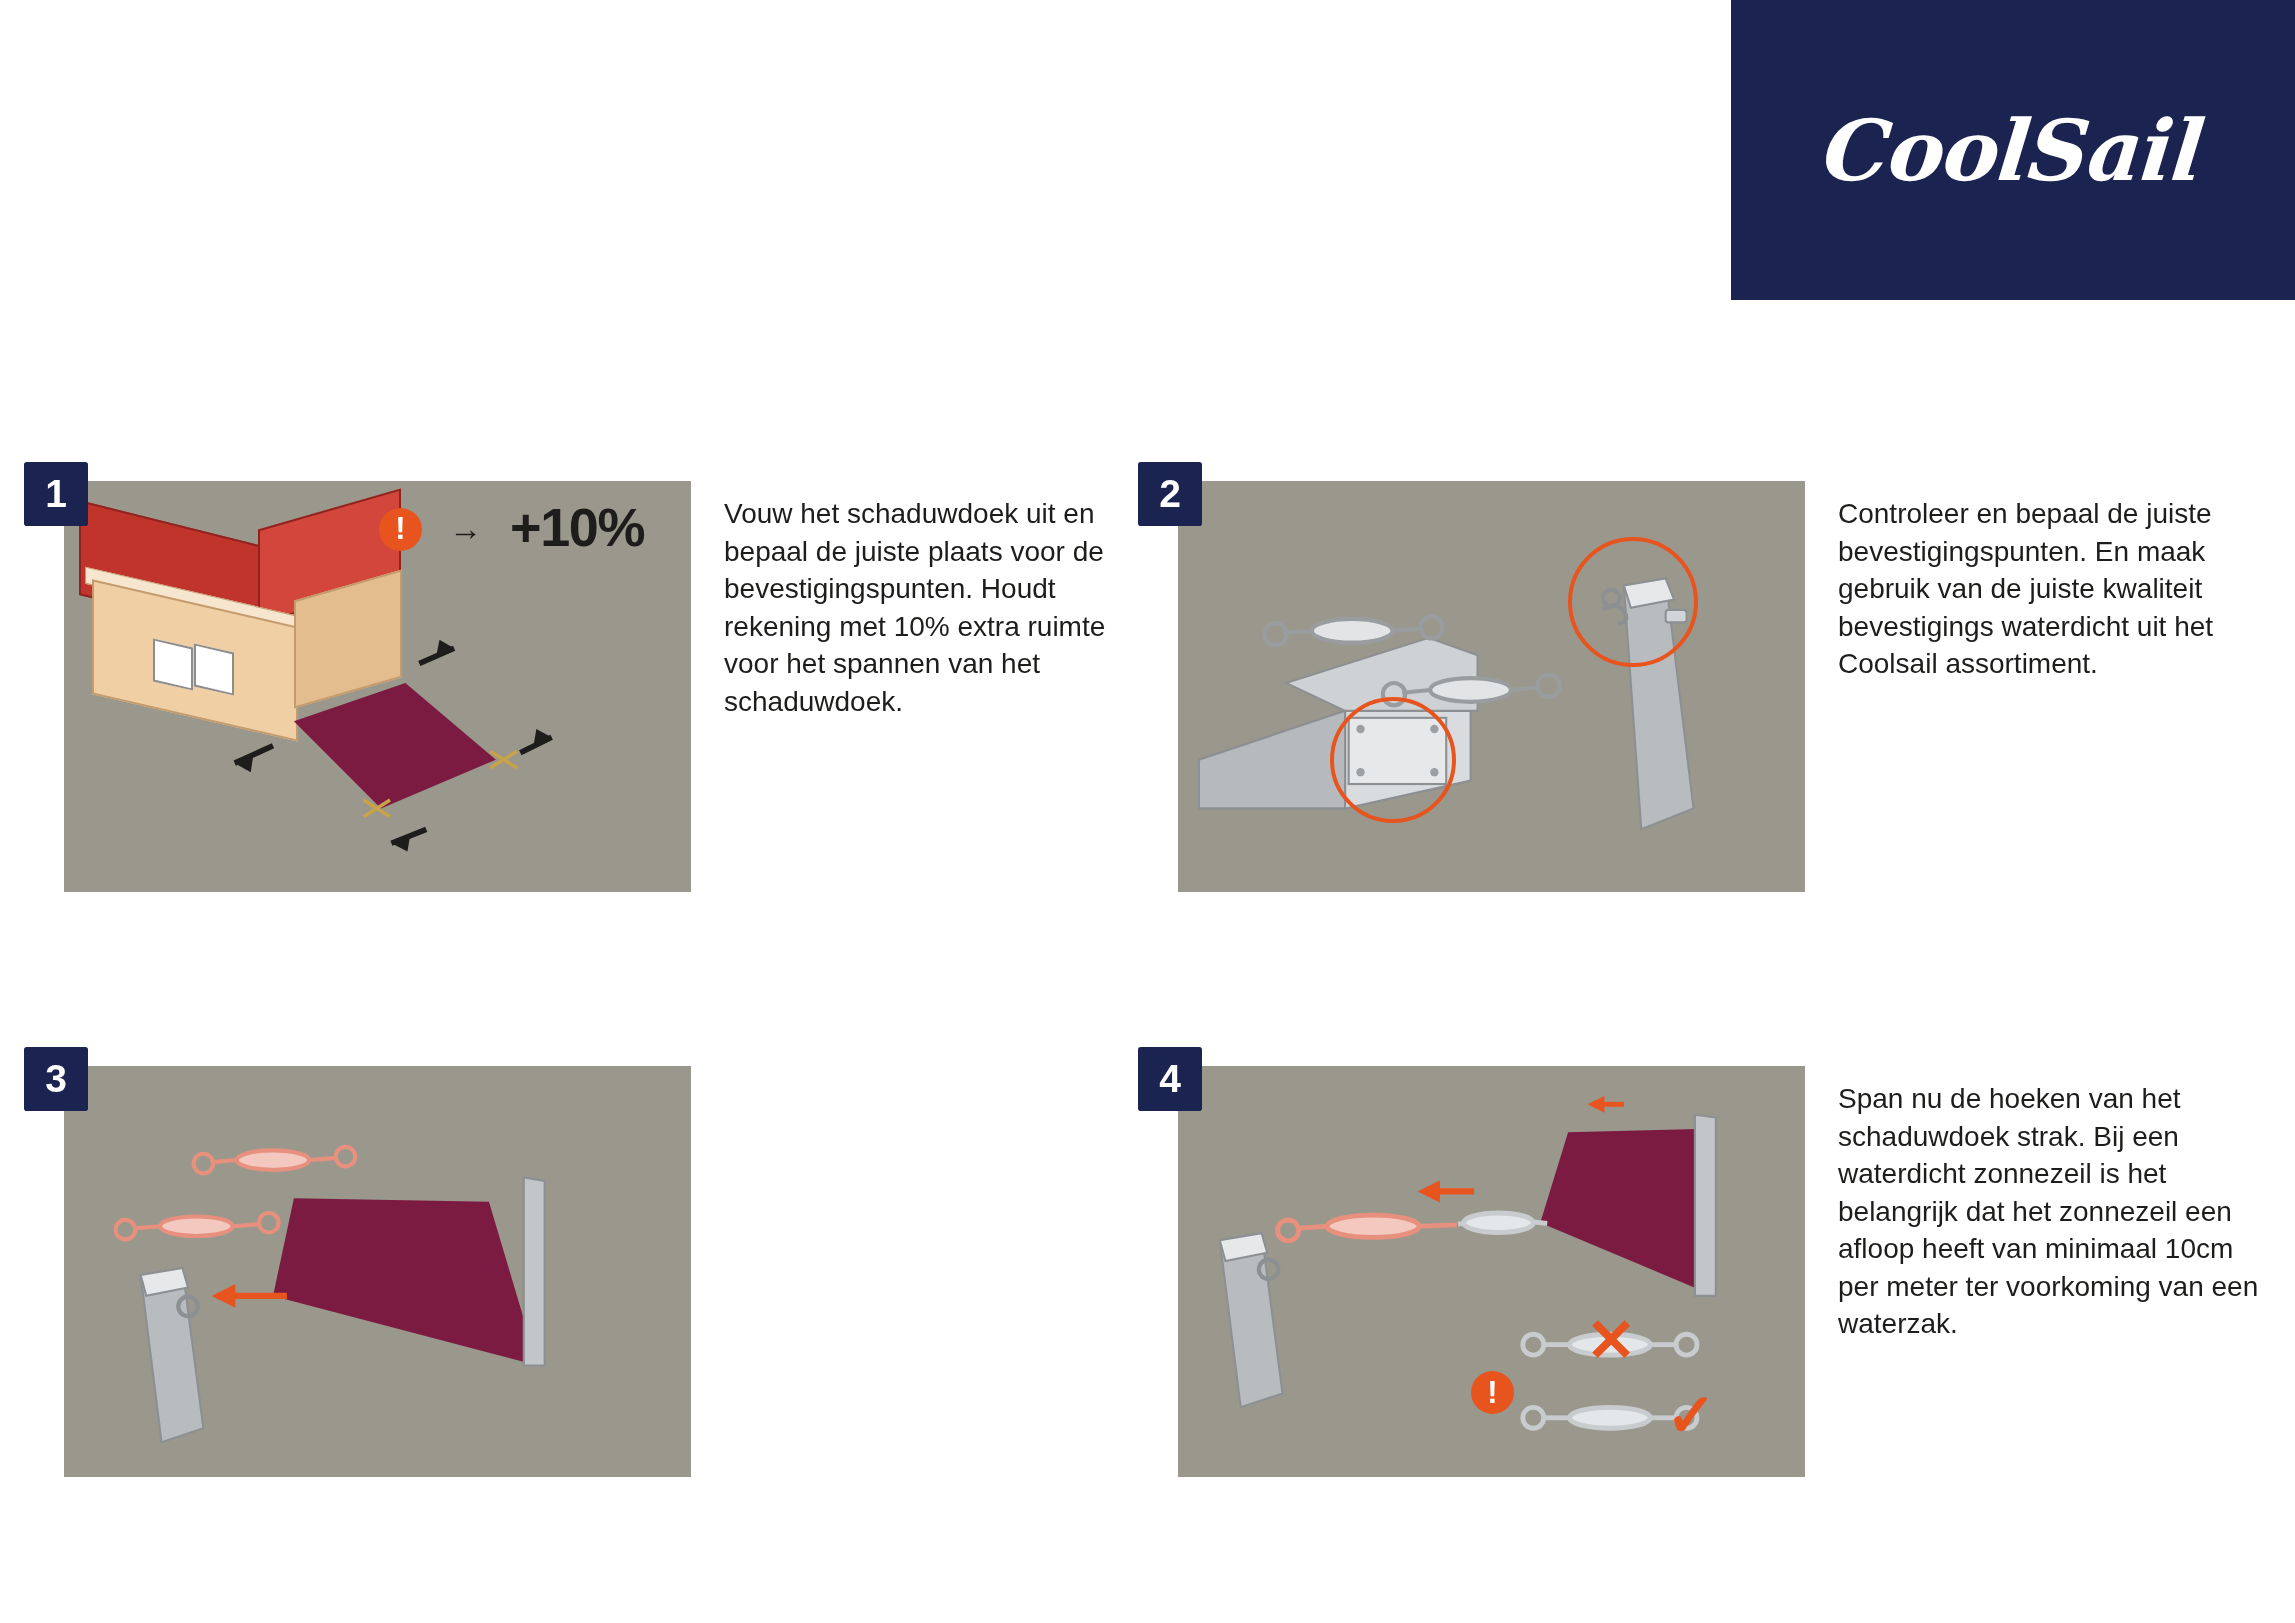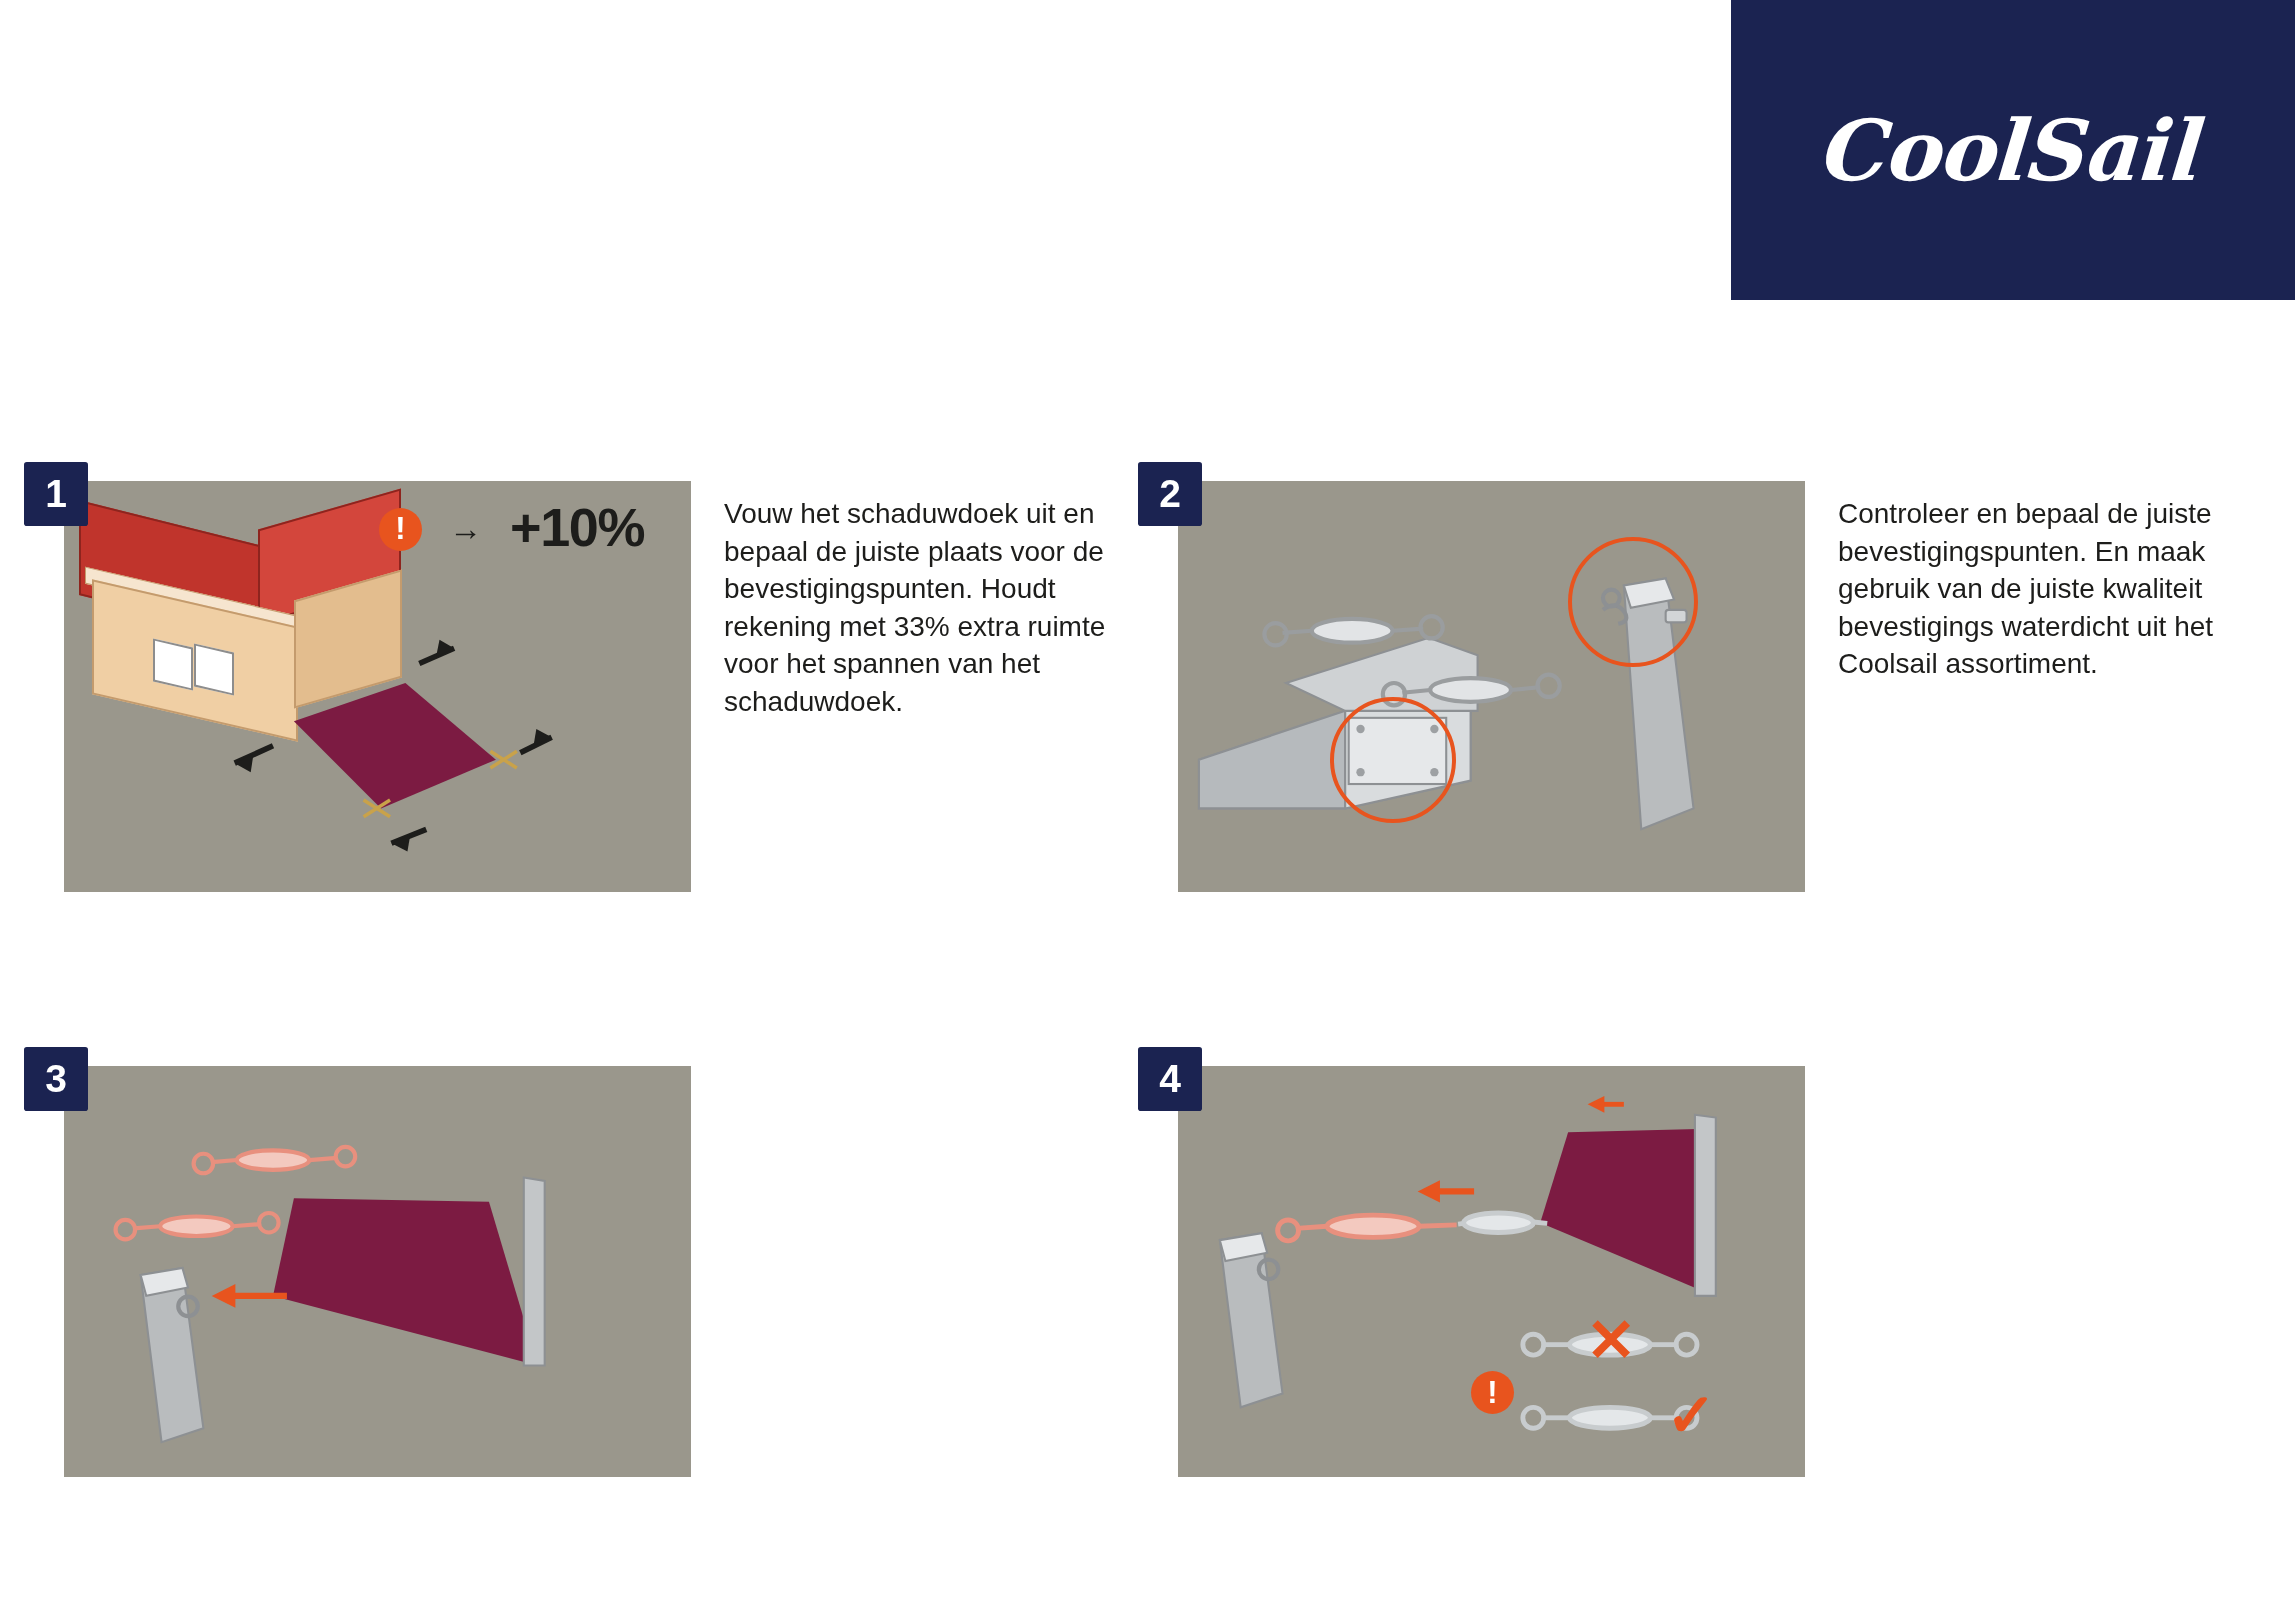--- a/index.html
+++ b/index.html
@@ -263,21 +263,21 @@
               <line x1="430" y1="458" x2="468" y2="482"></line>
                 <line x1="468" y1="458" x2="430" y2="482"></line>
             </g>
           </svg>
 
           <div class="warn-dot" style="left:315px;top:26.5px;">!</div>
           <div class="arrow-simple" style="left:385px;top:31px;">→</div>
           <div class="plus10" style="left:446px;top:15.3px;">+10%</div>
         </div>
       </div>
-      <div class="caption">Vouw het schaduwdoek uit en bepaal de juiste plaats voor de bevestigingspunten. Houdt rekening met 33% extra ruimte voor het spannen van het schaduwdoek.</div>
+      <div class="caption">Vouw het schaduwdoek uit en bepaal de juiste plaats voor de bevestigingspunten. Houdt rekening met 10% extra ruimte voor het spannen van het schaduwdoek.</div>
     </div>
 
     <div class="step right">
       <div class="fig-wrap">
         <div class="badge">2</div>
         <div class="figure">
           <svg width="627" height="411" style="position:absolute;left:0;top:0;" viewBox="0 0 900 590">
 
             <g>
               <polygon points="30,400 240,330 420,330 420,430 240,470 30,470" fill="#c9ccce" stroke="#8d9093" stroke-width="3"></polygon>
@@ -414,17 +414,18 @@
               <line x1="678" y1="505" x2="718" y2="505"></line>
               <circle cx="510" cy="505" r="15" fill="none"></circle>
               <circle cx="730" cy="505" r="15" fill="none"></circle>
             </g>
           </svg>
           <div class="cross-mark" style="left:408px;top:245px;">✕</div>
           <div class="check-mark" style="left:488px;top:320px;">✓</div>
           <div class="warn-dot" style="left:293px;top:305px;">!</div>
         </div>
       </div>
+      <div class="caption">Span nu de hoeken van het schaduwdoek strak. Bij een waterdicht zonnezeil is het belangrijk dat het zonnezeil een afloop heeft van minimaal 10cm per meter ter voorkoming van een waterzak.</div>
     </div>
 
   </div>
 </div>
 
 
 </body></html>

